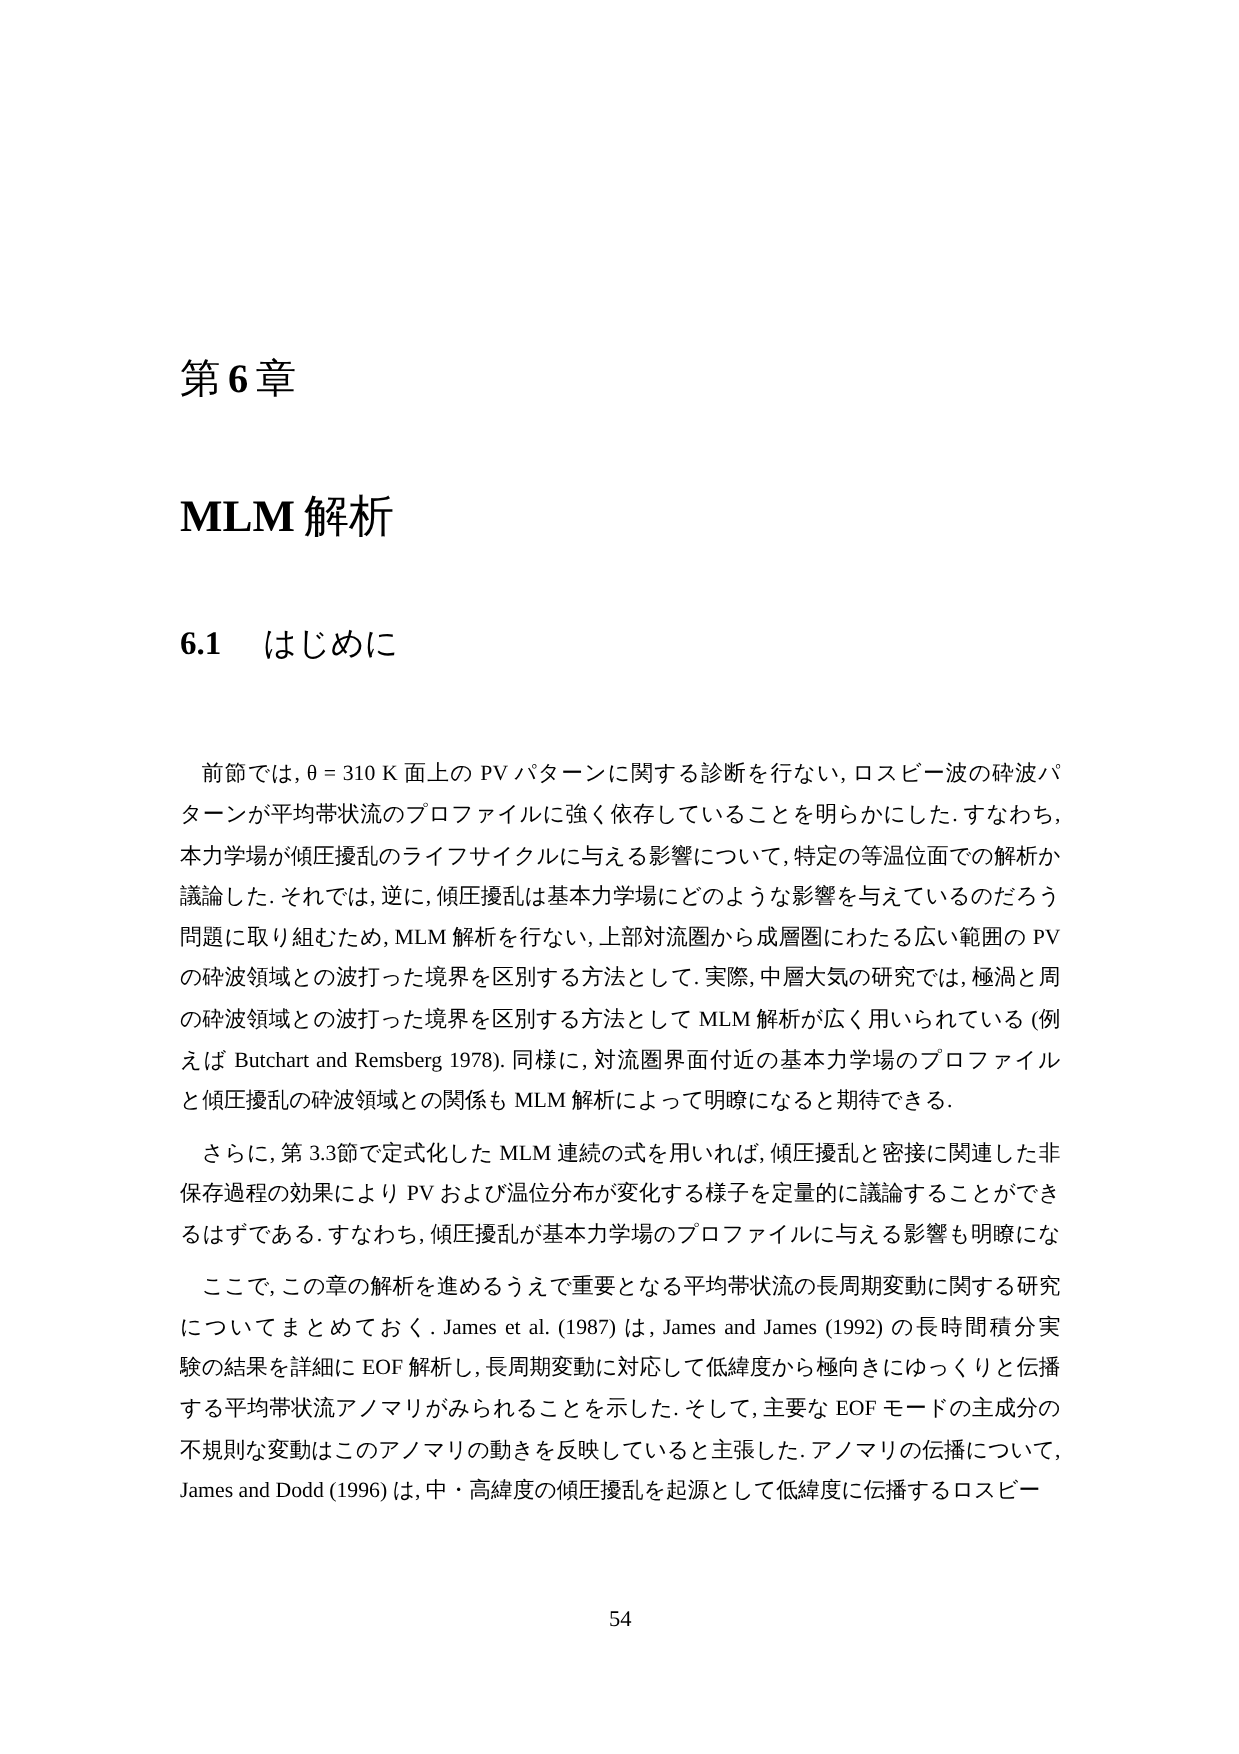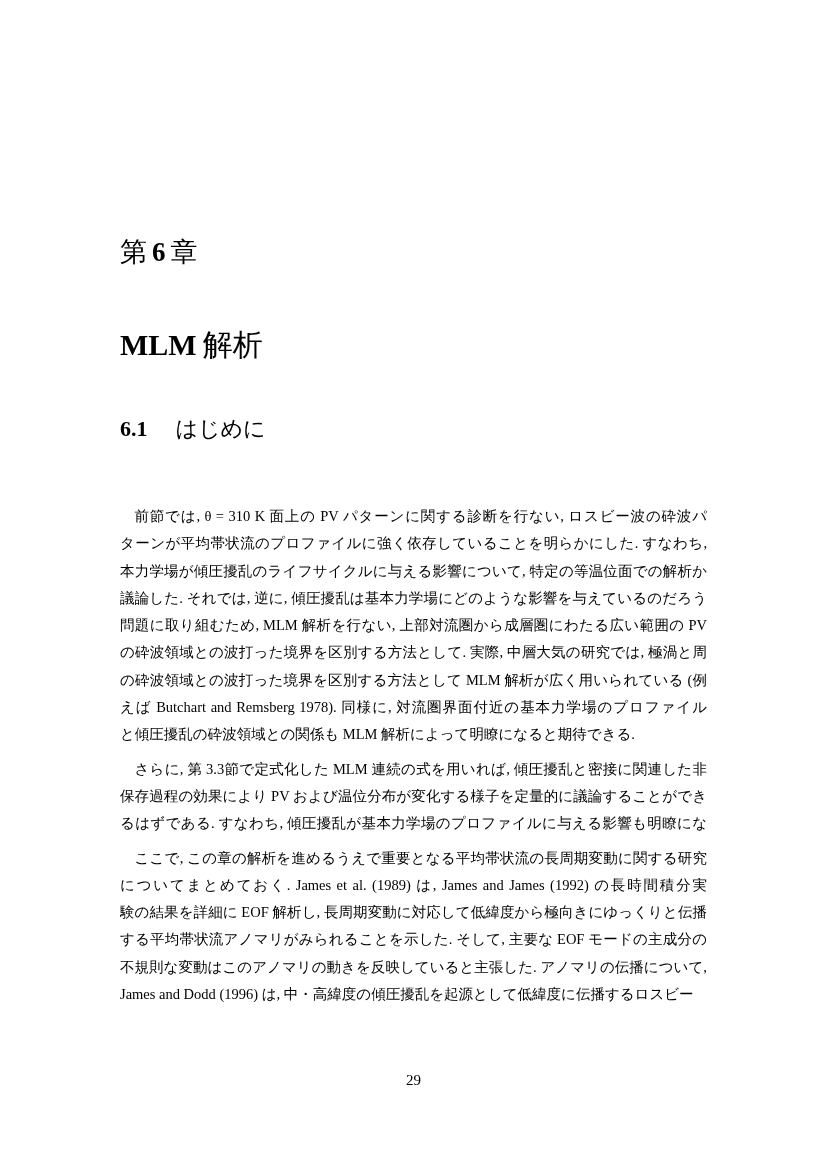--- a/index.html
+++ b/index.html
@@ -119,23 +119,23 @@
         <div class="line">えば Butchart and Remsberg 1978). 同様に, 対流圏界面付近の基本力学場のプロファイル</div>
         <div class="line last">と傾圧擾乱の砕波領域との関係も MLM 解析によって明瞭になると期待できる.</div>
       </div>
       <div class="para">
         <div class="line first">さらに, 第 3.3節で定式化した MLM 連続の式を用いれば, 傾圧擾乱と密接に関連した非</div>
         <div class="line">保存過程の効果により PV および温位分布が変化する様子を定量的に議論することができ</div>
         <div class="line">るはずである. すなわち, 傾圧擾乱が基本力学場のプロファイルに与える影響も明瞭になる</div>
       </div>
       <div class="para">
         <div class="line first">ここで, この章の解析を進めるうえで重要となる平均帯状流の長周期変動に関する研究</div>
-        <div class="line">についてまとめておく. James et al. (1989) は, James and James (1992) の長時間積分実</div>
+        <div class="line">についてまとめておく. James et al. (1987) は, James and James (1992) の長時間積分実</div>
         <div class="line">験の結果を詳細に EOF 解析し, 長周期変動に対応して低緯度から極向きにゆっくりと伝播</div>
         <div class="line">する平均帯状流アノマリがみられることを示した. そして, 主要な EOF モードの主成分の</div>
         <div class="line">不規則な変動はこのアノマリの動きを反映していると主張した. アノマリの伝播について,</div>
         <div class="line last">James and Dodd (1996) は, 中・高緯度の傾圧擾乱を起源として低緯度に伝播するロスビー</div>
       </div>
     </div>
 
-  <div class="page-number">29</div>
+  <div class="page-number">54</div>
 
 </div>
 
 </body></html>

